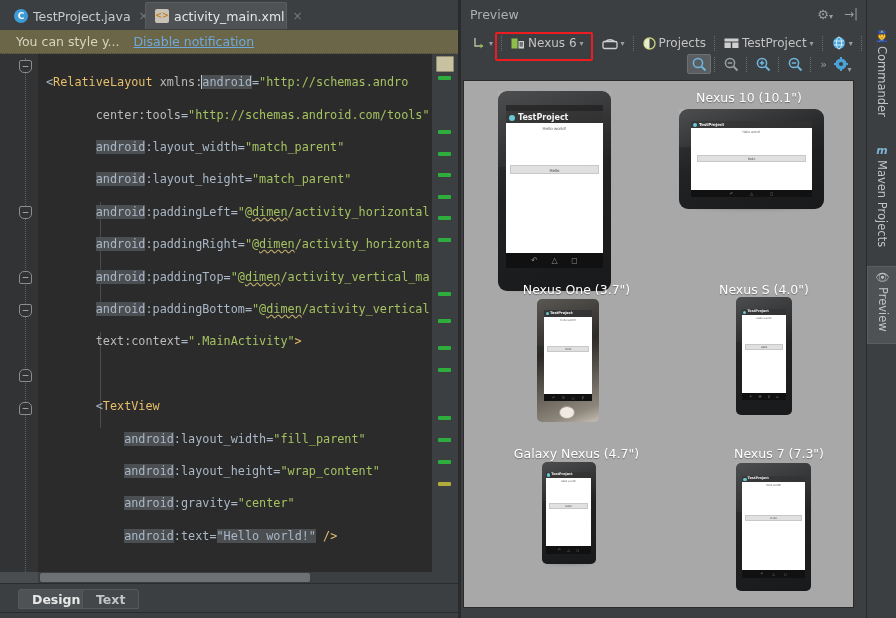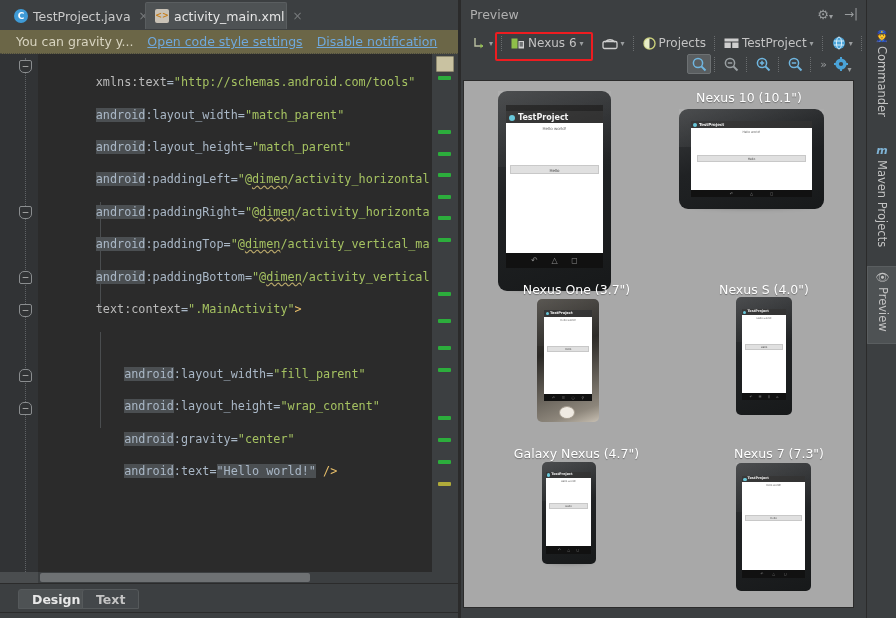--- a/index.html
+++ b/index.html
@@ -150,49 +150,50 @@
       <div class="tab active" style="left:145px;width:142px;">
         <span class="tab-ico ico-xml">
             <span>&lt;&gt;</span>
           </span>
         <span>activity_main.xml</span>
         <span class="tab-close">×</span>
       </div>
     </div>
 
     <div class="notif">
-      <span>You can gravity y...</span>
-      <a href="#">Open code style settings</a>
+      <span>You can style y...</span>
       <a href="#">Disable notification</a>
     </div>
 
     <div class="code-area">
       <div class="gutter">
         <div class="fold-line"></div>
         <div class="fold top" style="top:6px;">−</div>
         <div class="fold top" style="top:152px;">−</div>
         <div class="fold bot" style="top:217px;">−</div>
         <div class="fold top" style="top:250px;">−</div>
         <div class="fold bot" style="top:315px;">−</div>
         <div class="fold bot" style="top:348px;">−</div>
       </div>
 
       <div class="vguide"></div>
       <div class="vguide2"></div>
 
       <div class="code">
-<div class="ln">       <span class="attr">xmlns:text</span><span class="punc">=</span><span class="val">"http://schemas.android.com/tools"</span></div>
+<div class="ln"><span class="punc">&lt;</span><span class="tag">RelativeLayout</span> <span class="attr">xmlns</span><span class="punc">:</span><span class="caret"></span><span class="hl">android</span><span class="punc">=</span><span class="val">"http://schemas.andro</span></div>
+<div class="ln">       <span class="attr">center:tools</span><span class="punc">=</span><span class="val">"http://schemas.android.com/tools"</span></div>
 <div class="ln">       <span class="hl">android</span><span class="punc">:</span>layout_width<span class="punc">=</span><span class="val">"match_parent"</span></div>
 <div class="ln">       <span class="hl">android</span><span class="punc">:</span>layout_height<span class="punc">=</span><span class="val">"match_parent"</span></div>
 <div class="ln">       <span class="hl">android</span><span class="punc">:</span>paddingLeft<span class="punc">=</span><span class="val">"@<span class="sq">dimen</span>/activity_horizontal</span></div>
 <div class="ln">       <span class="hl">android</span><span class="punc">:</span>paddingRight<span class="punc">=</span><span class="val">"@<span class="sq">dimen</span>/activity_horizonta</span></div>
 <div class="ln">       <span class="hl">android</span><span class="punc">:</span>paddingTop<span class="punc">=</span><span class="val">"@<span class="sq">dimen</span>/activity_vertical_ma</span></div>
 <div class="ln">       <span class="hl">android</span><span class="punc">:</span>paddingBottom<span class="punc">=</span><span class="val">"@<span class="sq">dimen</span>/activity_vertical</span></div>
 <div class="ln">       <span class="attr">text:context</span><span class="punc">=</span><span class="val">".MainActivity"</span><span class="tag">&gt;</span></div>
 <div class="ln"> </div>
+<div class="ln">       <span class="punc">&lt;</span><span class="tag">TextView</span></div>
 <div class="ln">           <span class="hl">android</span><span class="punc">:</span>layout_width<span class="punc">=</span><span class="val">"fill_parent"</span></div>
 <div class="ln">           <span class="hl">android</span><span class="punc">:</span>layout_height<span class="punc">=</span><span class="val">"wrap_content"</span></div>
 <div class="ln">           <span class="hl">android</span><span class="punc">:</span>gravity<span class="punc">=</span><span class="val">"center"</span></div>
 <div class="ln">           <span class="hl">android</span><span class="punc">:</span>text<span class="punc">=</span><span class="hl">"Hello world!"</span> <span class="tag">/&gt;</span></div>
 <div class="ln"> </div>
 
 
 
 
 

